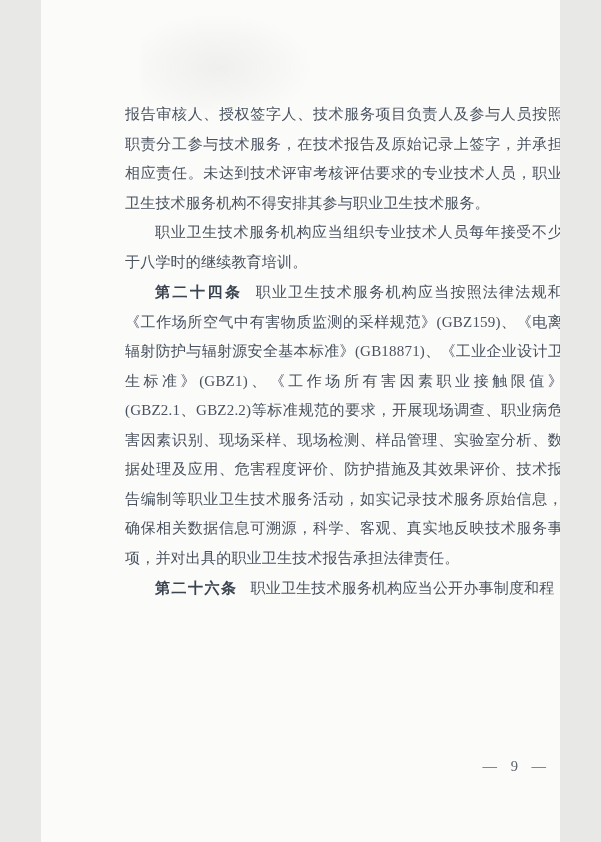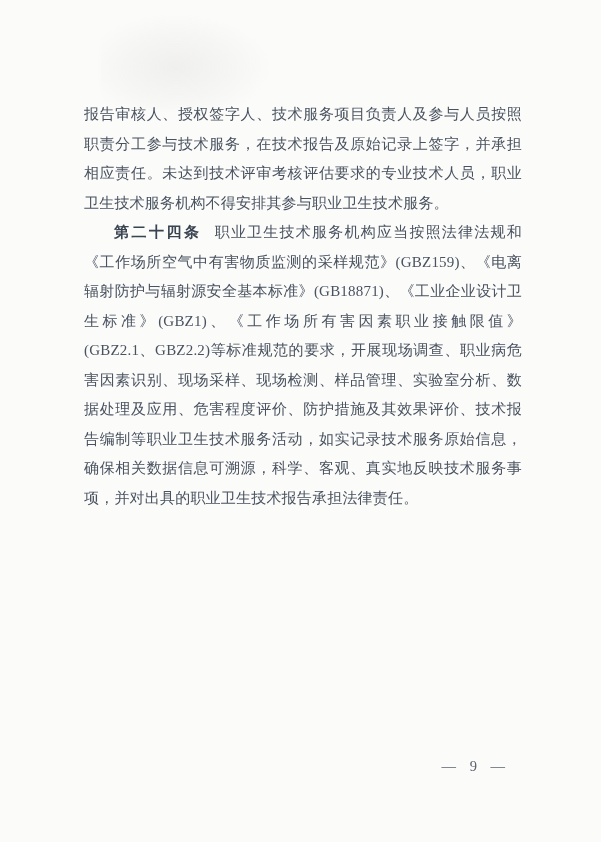--- a/index.html
+++ b/index.html
@@ -2,21 +2,21 @@
 <html><head>
 <meta charset="utf-8">
 <style>
   html, body {
     margin: 0;
     padding: 0;
     background: #e8e8e6;
   }
   .page {
     position: relative;
-    width: 601px;
+    width: 519px;
     height: 842px;
     margin: 0 auto;
     background: #fbfbfa;
     overflow: hidden;
     font-family: "Liberation Serif", "DejaVu Serif", serif;
   }
   
   .smudge {
     position: absolute;
     left: 100px;
@@ -41,21 +41,21 @@
     letter-spacing: 0.2px;
   }
   .para {
     margin: 0;
     text-indent: 30px;
   }
   .para.flush {
     text-indent: 0;
   }
   .term {
-    font-family: Liberation Serif, serif;
+    font-family: Liberation Sans, sans-serif;
     font-weight: bold;
     color: #3a4450;
     margin-right: 13px;
     letter-spacing: 1.5px;
   }
   .footer {
     position: absolute;
     left: 0;
     top: 758px;
     width: 510px;
@@ -70,22 +70,24 @@
 <body>
 
 <div class="page">
 
   <div class="smudge"></div>
 
   <div class="content">
 
     <p class="para flush"><span>报告审核人、授权签字人、技术服务项目负责人及参与人员按照职责分工参与技术服务，在技术报告及原始记录上签字，并承担相应责任。未达到技术评审考核评估要求的专业技术人员，职业卫生技术服务机构不得安排其参与职业卫生技术服务。</span></p>
 
+    <p class="para"><span>职业卫生技术服务机构应当组织专业技术人员每年接受不少于八学时的继续教育培训。</span></p>
 
     <p class="para"><span class="term">第二十四条</span><span>职业卫生技术服务机构应当按照法律法规和《工作场所空气中有害物质监测的采样规范》(GBZ159)、《电离辐射防护与辐射源安全基本标准》(GB18871)、《工业企业设计卫生标准》(GBZ1)、《工作场所有害因素职业接触限值》(GBZ2.1、GBZ2.2)等标准规范的要求，开展现场调查、职业病危害因素识别、现场采样、现场检测、样品管理、实验室分析、数据处理及应用、危害程度评价、防护措施及其效果评价、技术报告编制等职业卫生技术服务活动，如实记录技术服务原始信息，确保相关数据信息可溯源，科学、客观、真实地反映技术服务事项，并对出具的职业卫生技术报告承担法律责任。</span></p>
 
 
+    <p class="para"><span class="term">第二十六条</span><span>职业卫生技术服务机构应当公开办事制度和程</span></p>
 
   </div>
 
   <div class="footer">— 9 —</div>
 
 </div>
 
 </body></html>

